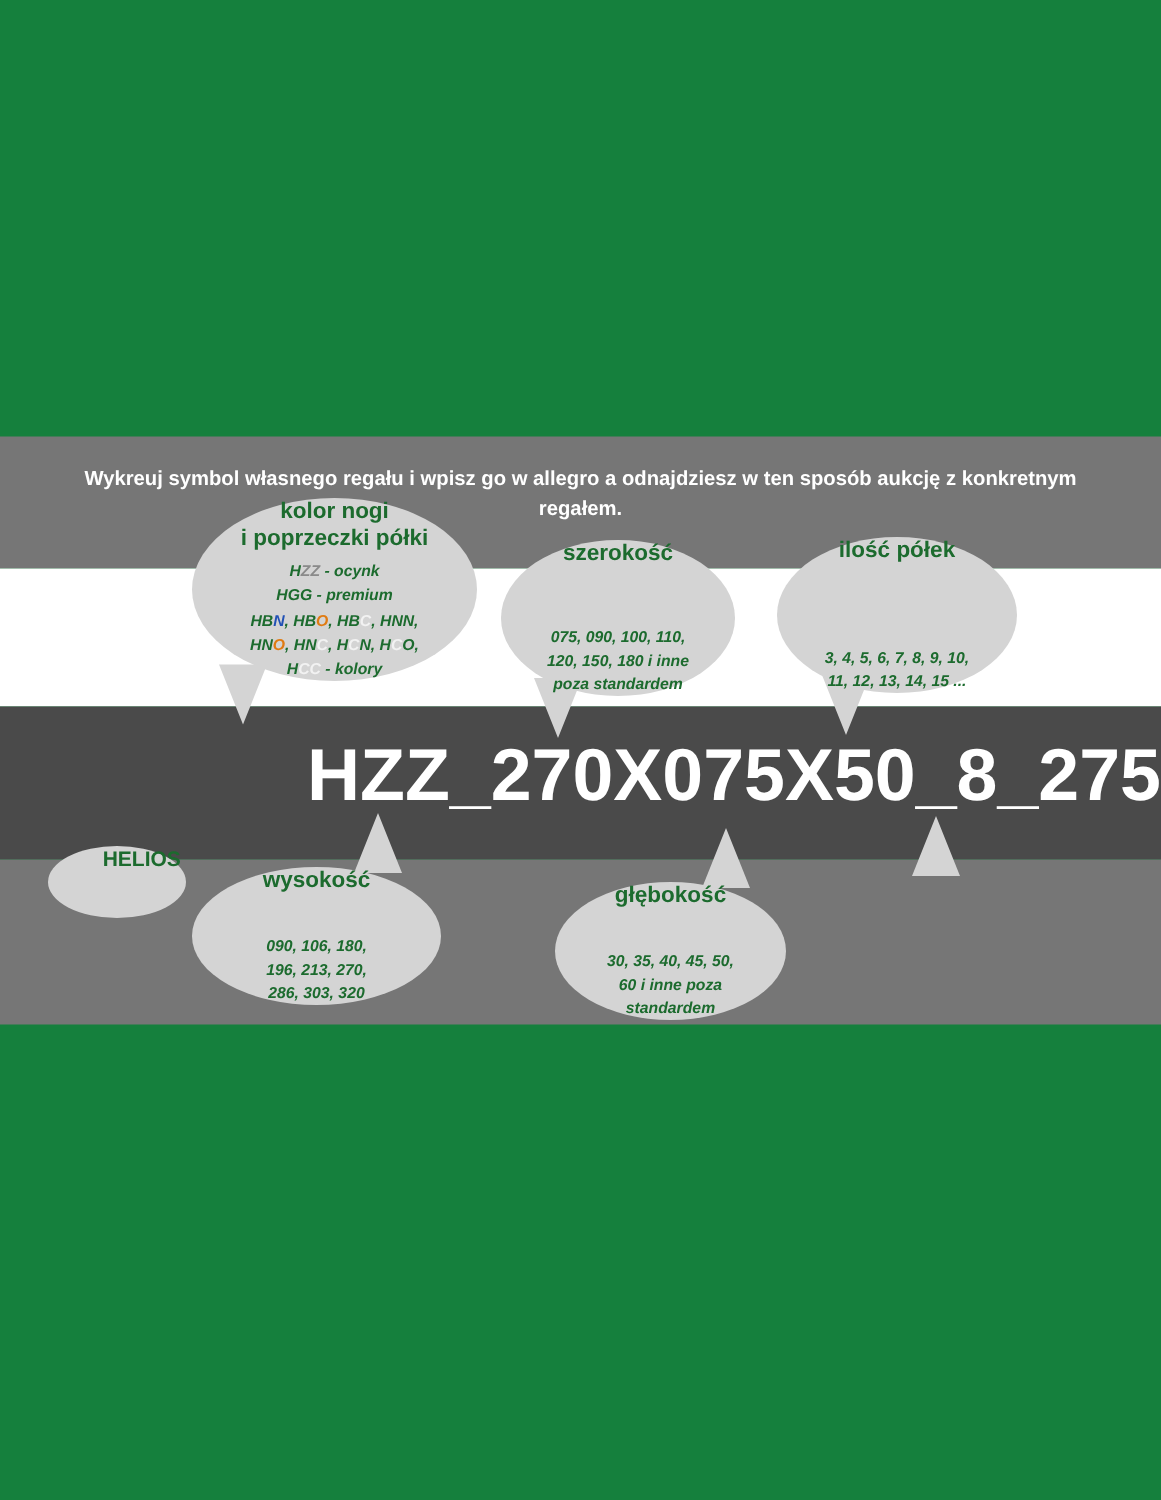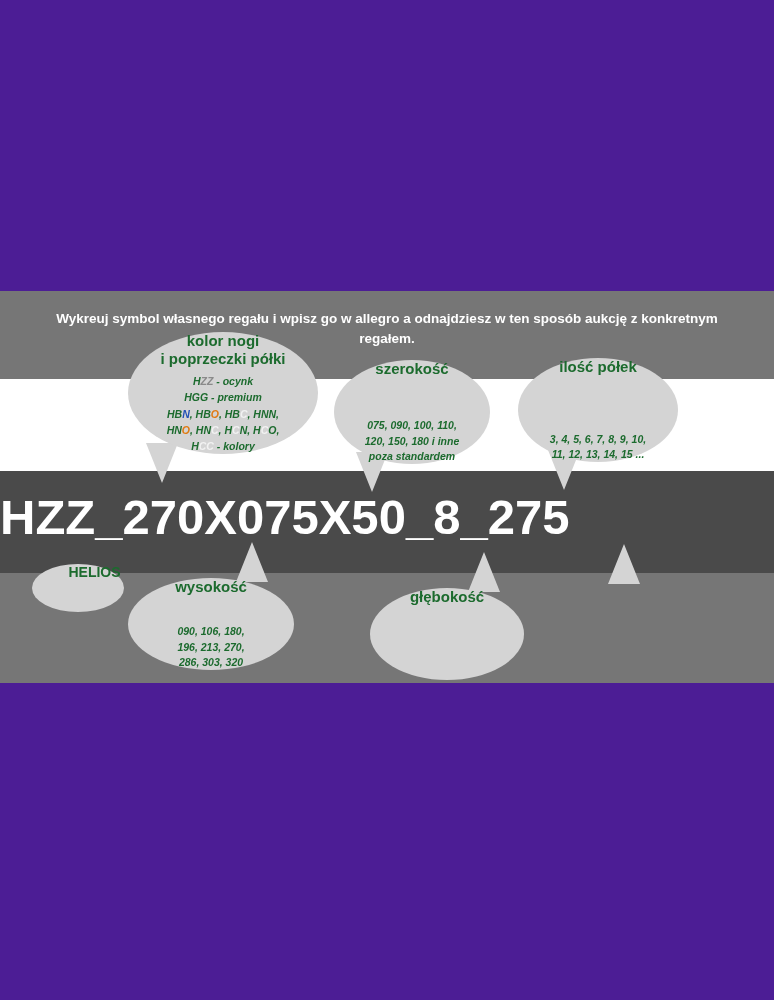--- a/index.html
+++ b/index.html
@@ -10,21 +10,21 @@
   body {
     width: 774px;
     height: 1000px;
     font-family: "Liberation Sans", sans-serif;
     overflow: hidden;
   }
   #stage {
     position: relative;
     width: 774px;
     height: 1000px;
-    background: #4c1d95;
+    background: #15803d;
   }
 
   
   .band {
     position: absolute;
     left: 0;
     width: 774px;
   }
   #band-top-gray {
     top: 291px;
@@ -59,21 +59,21 @@
     font-weight: bold;
     line-height: 1.45;
   }
 
   
   #code {
     position: absolute;
     top: 489px;
     left: 0;
     width: 774px;
-    text-align: left;
+    text-align: right;
     color: #ffffff;
     font-size: 49px;
     font-weight: bold;
     letter-spacing: 0px;
     white-space: nowrap;
   }
 
   
   .bubble {
     position: absolute;
@@ -200,17 +200,20 @@
   <div class="bubble" id="bubble-wysokosc">
     <div class="b-title">wysokość</div>
     <div class="b-body" style="white-space:pre-line;">090, 106, 180,
 196, 213, 270,
 286, 303, 320</div>
   </div>
 
   <div class="tail tail-up" id="tail-glebokosc"></div>
   <div class="bubble" id="bubble-glebokosc">
     <div class="b-title">głębokość</div>
+    <div class="b-body" style="white-space:pre-line;">30, 35, 40, 45, 50,
+60 i inne poza
+standardem</div>
   </div>
 
   <div class="tail tail-up" id="tail-nosnosc"></div>
 
 </div>
 
 </body></html>

